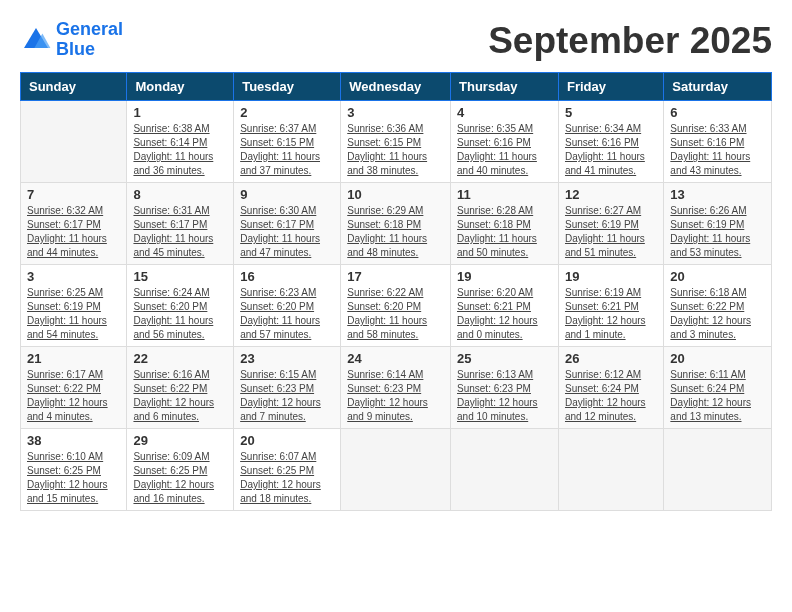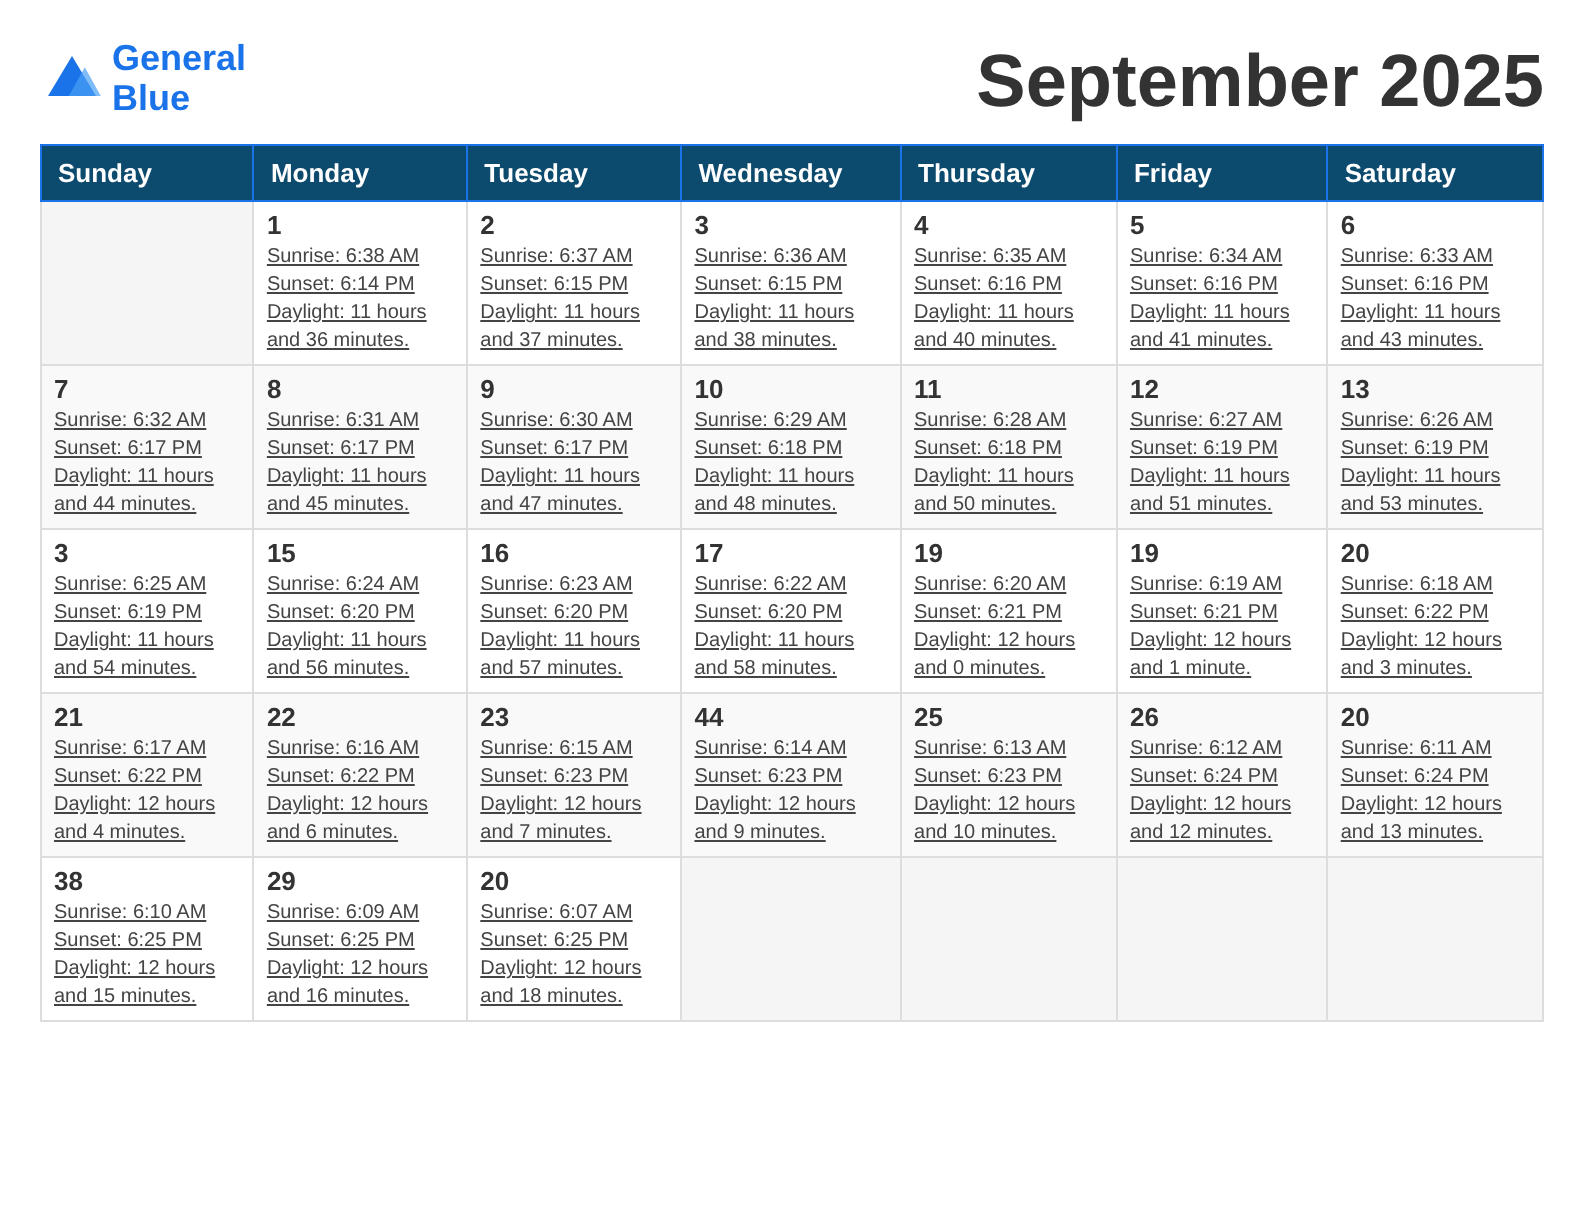--- a/index.html
+++ b/index.html
@@ -213,21 +213,21 @@
         </td>
         <td>
           <span class="day-number">22</span>
           <div class="day-info">Sunrise: 6:16 AM<br>Sunset: 6:22 PM<br>Daylight: 12 hours and 6 minutes.</div>
         </td>
         <td>
           <span class="day-number">23</span>
           <div class="day-info">Sunrise: 6:15 AM<br>Sunset: 6:23 PM<br>Daylight: 12 hours and 7 minutes.</div>
         </td>
         <td>
-          <span class="day-number">44</span>
+          <span class="day-number">24</span>
           <div class="day-info">Sunrise: 6:14 AM<br>Sunset: 6:23 PM<br>Daylight: 12 hours and 9 minutes.</div>
         </td>
         <td>
           <span class="day-number">25</span>
           <div class="day-info">Sunrise: 6:13 AM<br>Sunset: 6:23 PM<br>Daylight: 12 hours and 10 minutes.</div>
         </td>
         <td>
           <span class="day-number">26</span>
           <div class="day-info">Sunrise: 6:12 AM<br>Sunset: 6:24 PM<br>Daylight: 12 hours and 12 minutes.</div>
         </td>

